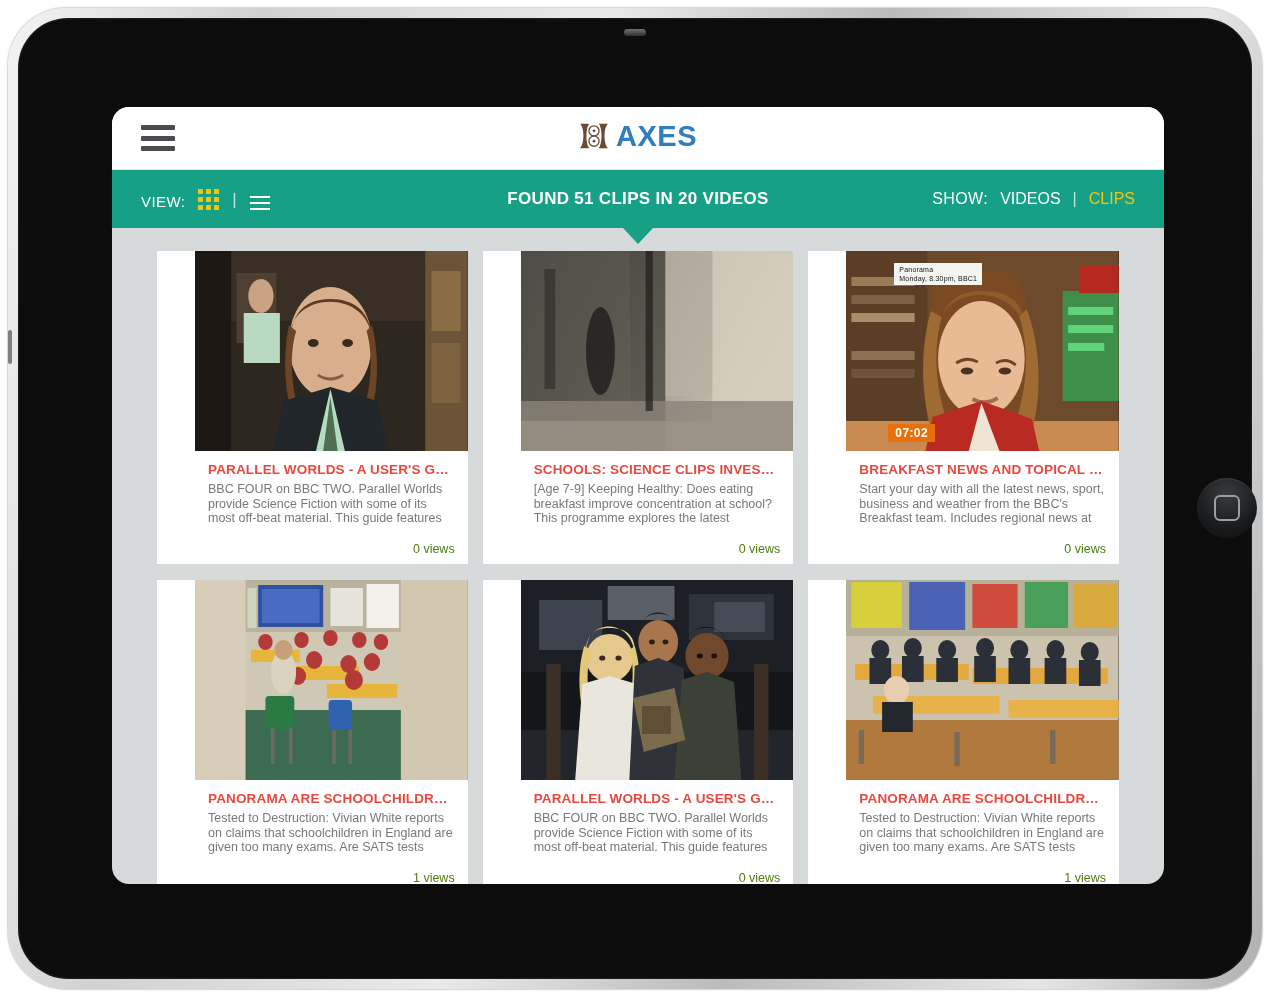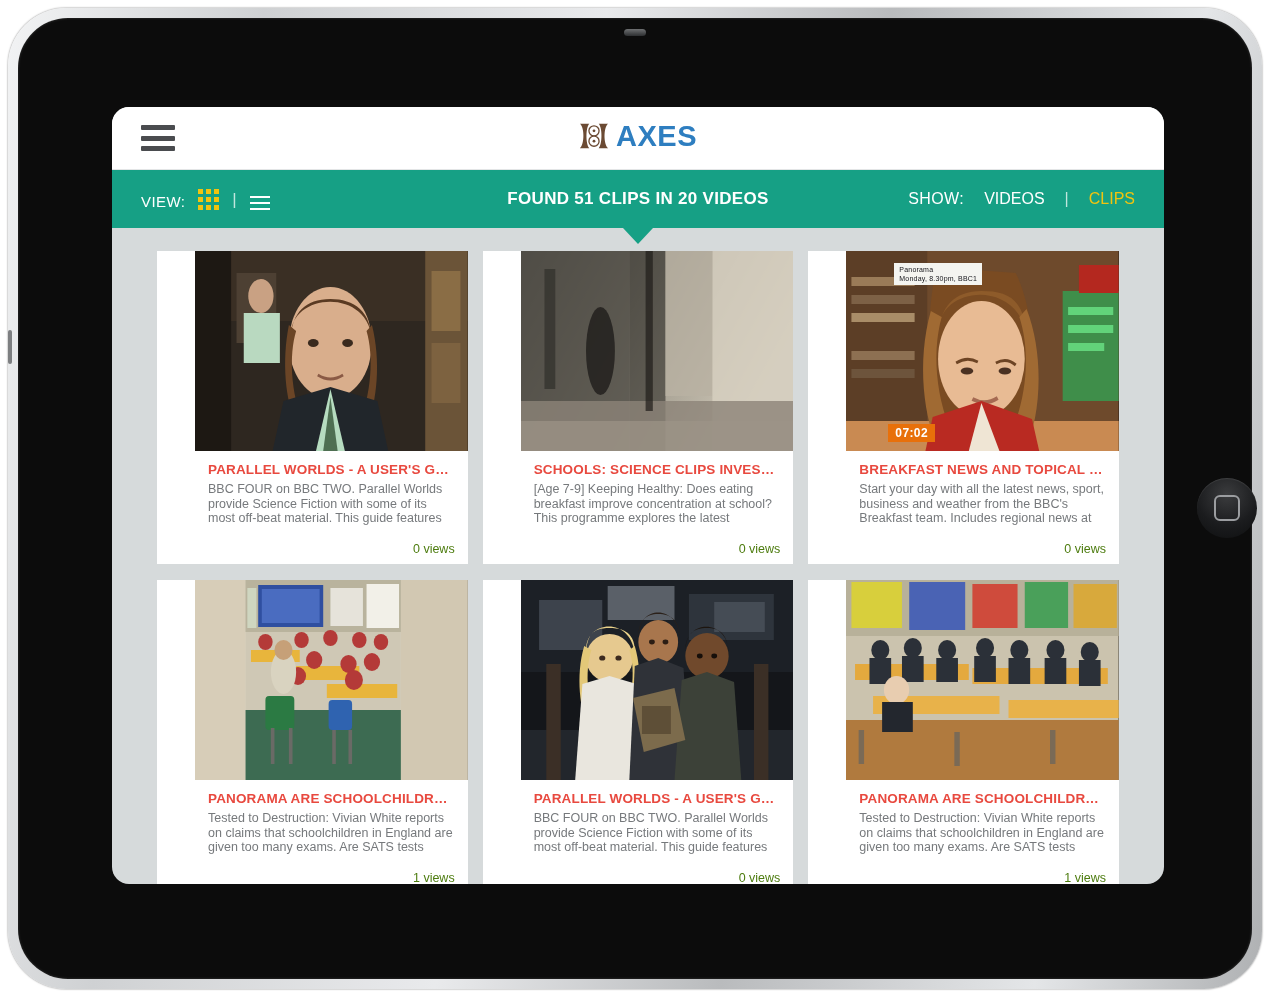--- a/index.html
+++ b/index.html
@@ -93,21 +93,21 @@
   .grid-icon{display:grid;grid-template-columns:repeat(3,5px);grid-template-rows:repeat(3,5px);gap:3px;cursor:pointer;}
   .grid-icon i{display:block;width:5px;height:5px;background:#f1c40f;}
   .tb-sep{color:#bfe6dd;font-size:17px;}
   .list-icon{display:flex;flex-direction:column;justify-content:space-between;width:20px;height:14px;cursor:pointer;}
   .list-icon i{display:block;height:2px;background:#ffffff;}
 
   .tb-center{
     position:absolute;left:0;right:0;text-align:center;
     font-size:17px;letter-spacing:.3px;font-weight:bold;
   }
-  .tb-right{position:absolute;right:29px;display:flex;align-items:center;gap:20px;font-size:16px;}
+  .tb-right{position:absolute;right:29px;display:flex;align-items:center;gap:12px;font-size:16px;}
   .tb-right .label{letter-spacing:.4px;}
   .tb-right .opt{cursor:pointer;}
   .tb-right .opt.active{color:#f1c40f;}
   .tb-right .pipe{color:#bfe6dd;}
 
   .caret{
     position:absolute;left:50%;margin-left:-15px;top:58px;
     width:0;height:0;border-left:15px solid transparent;border-right:15px solid transparent;
     border-top:16px solid #16a085;
   }

